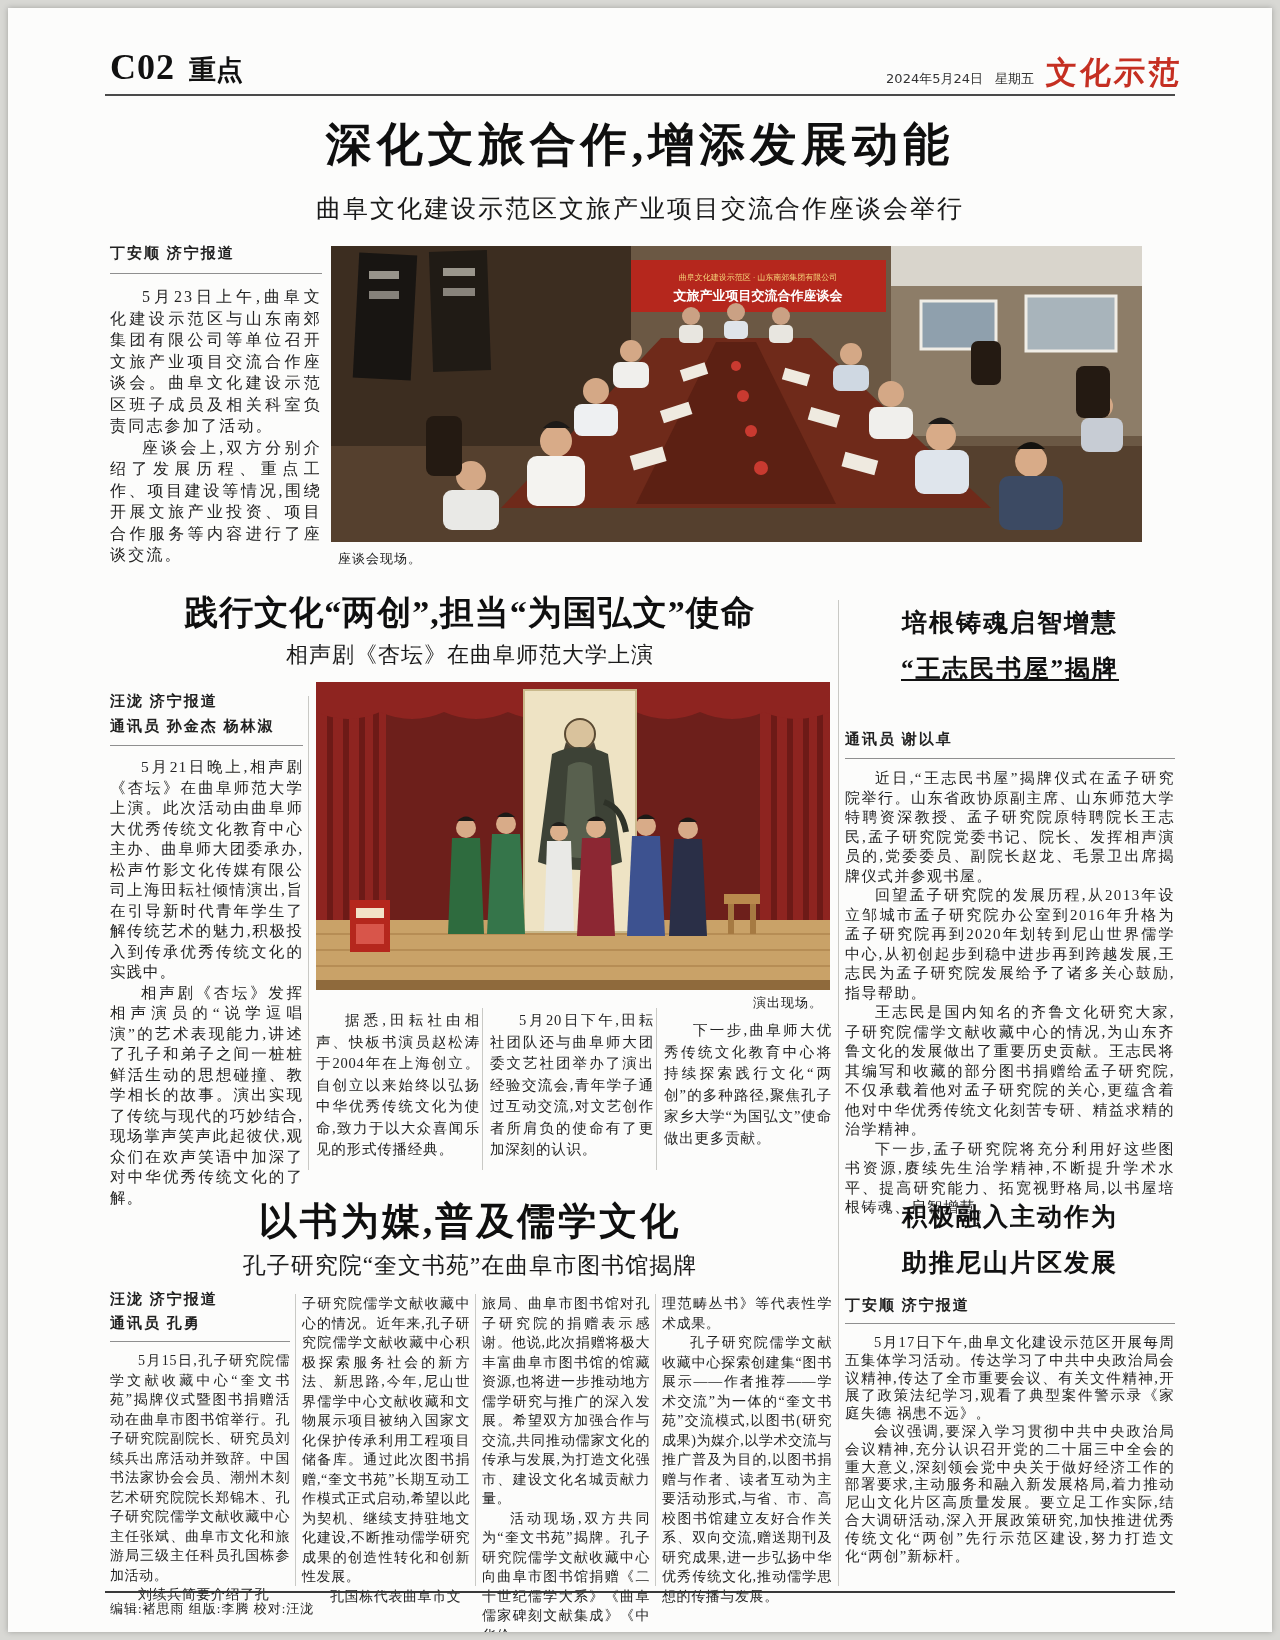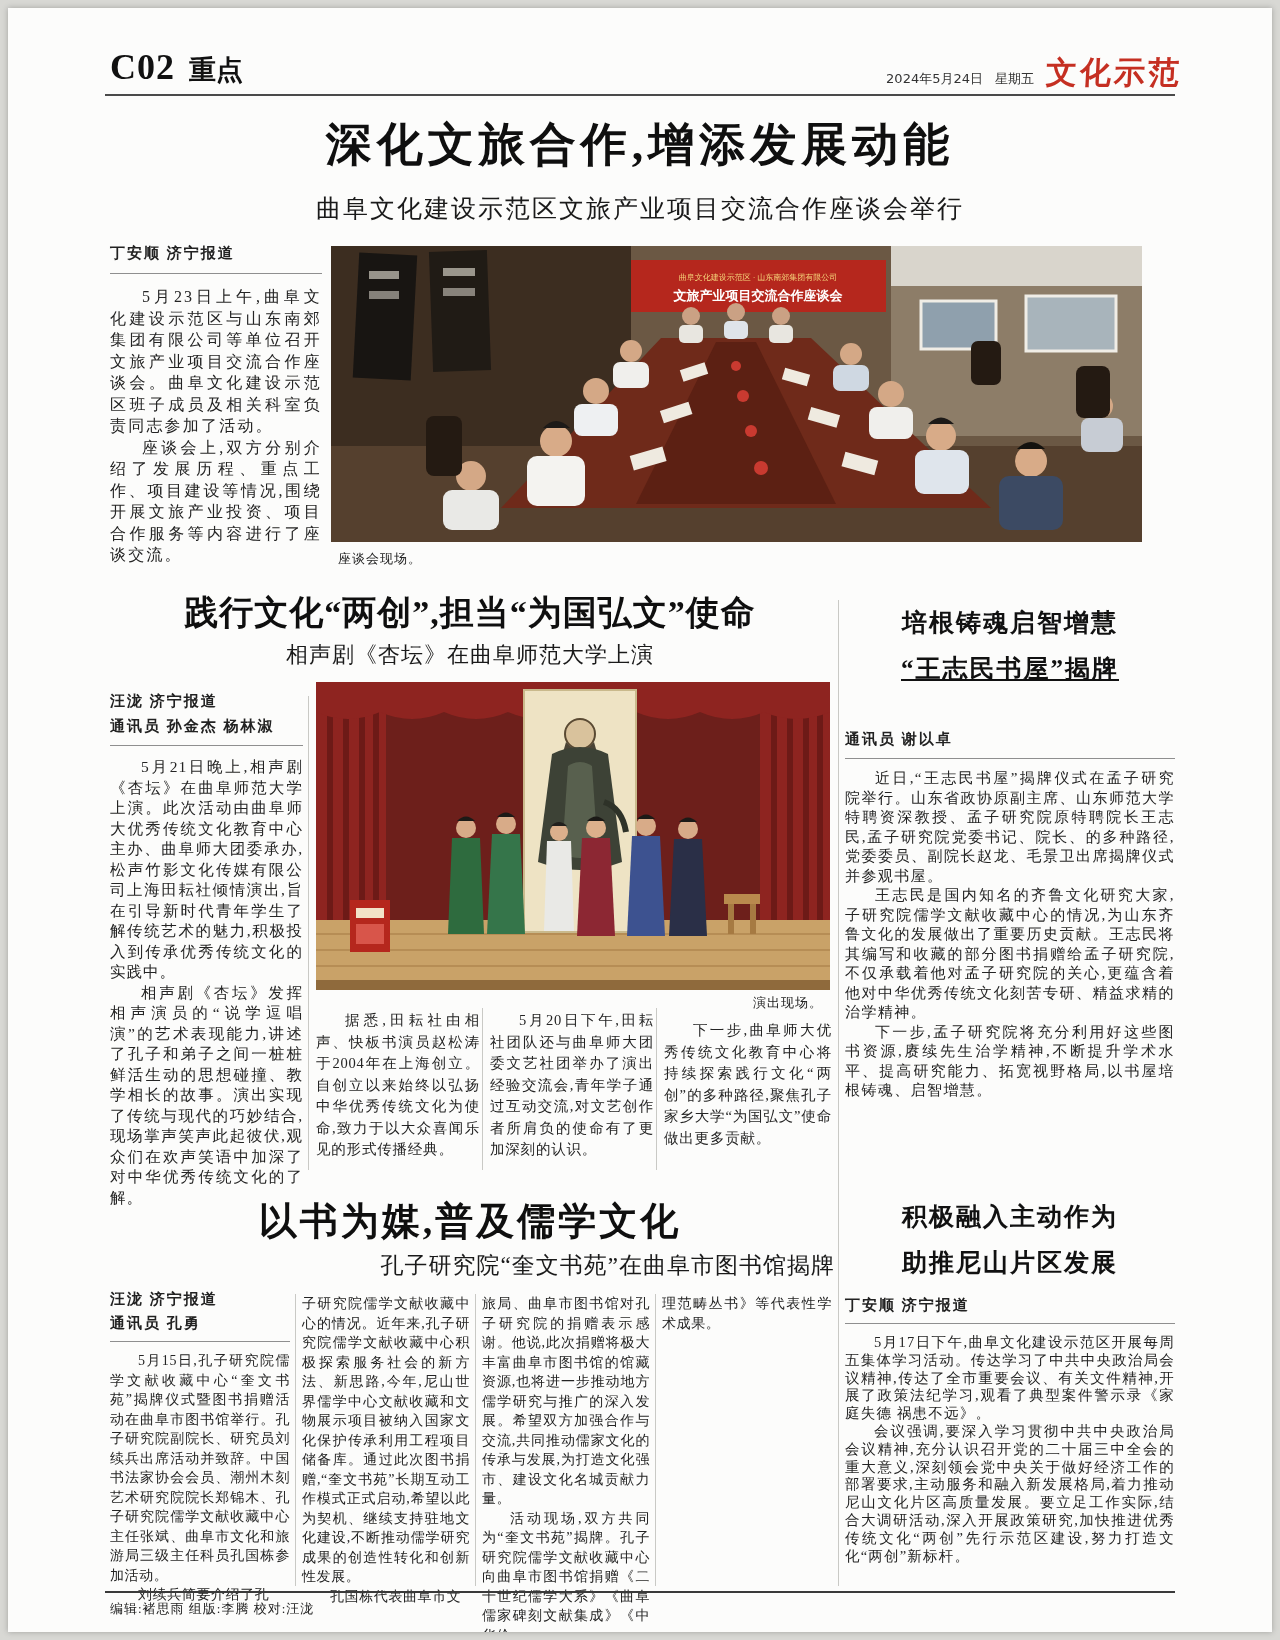--- a/index.html
+++ b/index.html
@@ -14,21 +14,21 @@
   .hdr-right{right:90px;top:44px;display:flex;align-items:baseline;gap:12px;}
   .hdate{font-size:13px;color:#333;font-family:"DejaVu Sans",sans-serif;}
   .masthead{font-size:31px;font-weight:900;color:#c52f22;letter-spacing:3px;transform:skewX(-3deg);}
   .toprule{left:97px;top:86px;width:1070px;height:2px;background:#4a4a4a;}
   
   .h1{left:0;top:106px;width:1264px;text-align:center;font-size:46px;font-weight:900;color:#0f0f0f;letter-spacing:5px;}
   .h1sub{left:0;top:184px;width:1264px;text-align:center;font-size:25px;color:#1a1a1a;letter-spacing:2px;}
   .h2{left:97px;top:582px;width:730px;text-align:center;font-size:34px;font-weight:900;color:#0f0f0f;letter-spacing:1px;}
   .h2sub{left:97px;top:632px;width:730px;text-align:center;font-size:22px;color:#1a1a1a;letter-spacing:1px;}
   .h4{left:97px;top:1188px;width:730px;text-align:center;font-size:38px;font-weight:900;color:#0f0f0f;letter-spacing:3px;}
-  .h4sub{left:97px;top:1242px;width:730px;text-align:right;font-size:23px;color:#1a1a1a;letter-spacing:1px;}
+  .h4sub{left:97px;top:1242px;width:730px;text-align:center;font-size:23px;color:#1a1a1a;letter-spacing:1px;}
   .rtitle{width:330px;text-align:center;font-size:25px;font-weight:900;color:#111;letter-spacing:2px;}
   
   .byline{font-size:15px;font-weight:700;color:#222;letter-spacing:2px;}
   .brule{height:1px;background:#8f8f8f;}
   
   .col p{margin:0;text-indent:2em;text-align:justify;word-break:break-all;color:#242424;}
   .col p.cont{text-indent:0;}
   .t16{font-size:16px;line-height:21.5px;letter-spacing:2.2px;}
   .t155{font-size:15.5px;line-height:20.5px;letter-spacing:1px;}
   .t15{font-size:15px;line-height:19.5px;letter-spacing:1.4px;}
@@ -219,21 +219,22 @@
     <p>5月20日下午,田耘社团队还与曲阜师大团委文艺社团举办了演出经验交流会,青年学子通过互动交流,对文艺创作者所肩负的使命有了更加深刻的认识。</p>
   </div>
   <div class="abs col t145" style="left:656px;top:1012px;width:168px;">
     <p>下一步,曲阜师大优秀传统文化教育中心将持续探索践行文化“两创”的多种路径,聚焦孔子家乡大学“为国弘文”使命做出更多贡献。</p>
   </div>
 
   <div class="abs" style="left:837px;top:722px;width:330px;">
     <div class="byline">通讯员  谢以卓</div>
     <div class="brule" style="margin:9px 0 10px 0;"></div>
     <div class="col t15">
-      <p>近日,“王志民书屋”揭牌仪式在孟子研究院举行。山东省政协原副主席、山东师范大学特聘资深教授、孟子研究院原特聘院长王志民,孟子研究院党委书记、院长、的多种路径,党委委员、副院长赵龙、毛景卫出席揭牌仪式并参观书屋。</p>
+      <p>近日,“王志民书屋”揭牌仪式在孟子研究院举行。山东省政协原副主席、山东师范大学特聘资深教授、孟子研究院原特聘院长王志民,孟子研究院党委书记、院长、发挥相声演员的,党委委员、副院长赵龙、毛景卫出席揭牌仪式并参观书屋。</p>
+      <p>回望孟子研究院的发展历程,从2013年设立邹城市孟子研究院办公室到2016年升格为孟子研究院再到2020年划转到尼山世界儒学中心,从初创起步到稳中进步再到跨越发展,王志民为孟子研究院发展给予了诸多关心鼓励,指导帮助。</p>
       <p>王志民是国内知名的齐鲁文化研究大家,子研究院儒学文献收藏中心的情况,为山东齐鲁文化的发展做出了重要历史贡献。王志民将其编写和收藏的部分图书捐赠给孟子研究院,不仅承载着他对孟子研究院的关心,更蕴含着他对中华优秀传统文化刻苦专研、精益求精的治学精神。</p>
       <p>下一步,孟子研究院将充分利用好这些图书资源,赓续先生治学精神,不断提升学术水平、提高研究能力、拓宽视野格局,以书屋培根铸魂、启智增慧。</p>
     </div>
   </div>
 
   <div class="abs h4">以书为媒,普及儒学文化</div>
   <div class="abs h4sub">孔子研究院“奎文书苑”在曲阜市图书馆揭牌</div>
 
   <div class="abs" style="left:102px;top:1282px;width:180px;">
     <div class="byline">汪泷  济宁报道</div>
@@ -247,20 +248,21 @@
   <div class="abs col t14" style="left:294px;top:1286px;width:168px;">
     <p class="cont">子研究院儒学文献收藏中心的情况。近年来,孔子研究院儒学文献收藏中心积极探索服务社会的新方法、新思路,今年,尼山世界儒学中心文献收藏和文物展示项目被纳入国家文化保护传承利用工程项目储备库。通过此次图书捐赠,“奎文书苑”长期互动工作模式正式启动,希望以此为契机、继续支持驻地文化建设,不断推动儒学研究成果的创造性转化和创新性发展。</p>
     <p>孔国栋代表曲阜市文</p>
   </div>
   <div class="abs col t14" style="left:474px;top:1286px;width:168px;">
     <p class="cont">旅局、曲阜市图书馆对孔子研究院的捐赠表示感谢。他说,此次捐赠将极大丰富曲阜市图书馆的馆藏资源,也将进一步推动地方儒学研究与推广的深入发展。希望双方加强合作与交流,共同推动儒家文化的传承与发展,为打造文化强市、建设文化名城贡献力量。</p>
     <p>活动现场,双方共同为“奎文书苑”揭牌。孔子研究院儒学文献收藏中心向曲阜市图书馆捐赠《二十世纪儒学大系》《曲阜儒家碑刻文献集成》《中华伦</p>
   </div>
   <div class="abs col t14" style="left:654px;top:1286px;width:170px;">
     <p class="cont">理范畴丛书》等代表性学术成果。</p>
+    <p>孔子研究院儒学文献收藏中心探索创建集“图书展示——作者推荐——学术交流”为一体的“奎文书苑”交流模式,以图书(研究成果)为媒介,以学术交流与推广普及为目的,以图书捐赠与作者、读者互动为主要活动形式,与省、市、高校图书馆建立友好合作关系、双向交流,赠送期刊及研究成果,进一步弘扬中华优秀传统文化,推动儒学思想的传播与发展。</p>
   </div>
 
   <div class="abs rtitle" style="left:837px;top:1192px;">积极融入主动作为</div>
   <div class="abs rtitle" style="left:837px;top:1238px;">助推尼山片区发展</div>
   <div class="abs" style="left:837px;top:1288px;width:330px;">
     <div class="byline">丁安顺  济宁报道</div>
     <div class="brule" style="margin:8px 0 10px 0;"></div>
     <div class="col t5">
       <p>5月17日下午,曲阜文化建设示范区开展每周五集体学习活动。传达学习了中共中央政治局会议精神,传达了全市重要会议、有关文件精神,开展了政策法纪学习,观看了典型案件警示录《家庭失德  祸患不远》。</p>
       <p>会议强调,要深入学习贯彻中共中央政治局会议精神,充分认识召开党的二十届三中全会的重大意义,深刻领会党中央关于做好经济工作的部署要求,主动服务和融入新发展格局,着力推动尼山文化片区高质量发展。要立足工作实际,结合大调研活动,深入开展政策研究,加快推进优秀传统文化“两创”先行示范区建设,努力打造文化“两创”新标杆。</p>

